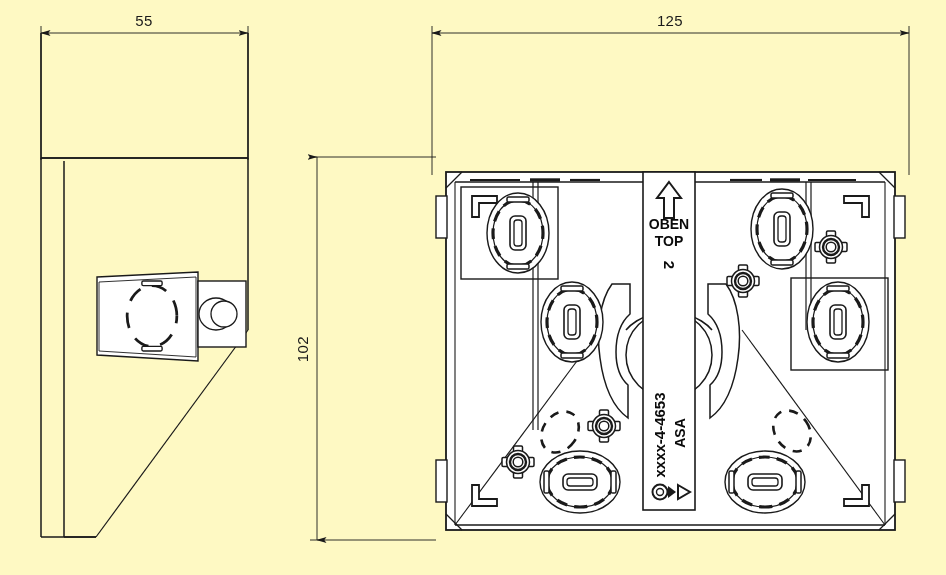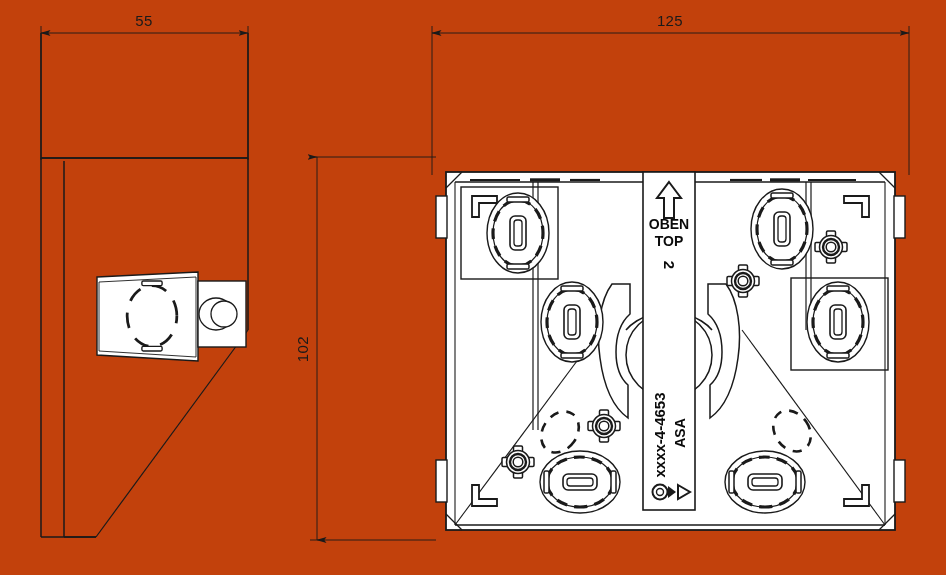--- a/index.html
+++ b/index.html
@@ -8,21 +8,21 @@
     padding: 0;
     background: #ffffff;
   }
   body {
     font-family: "Liberation Sans", sans-serif;
   }
   #drawing-root {
     position: relative;
     width: 946px;
     height: 575px;
-    background: #c2410c;
+    background: #fef9c3;
     overflow: hidden;
   }
   #drawing-svg {
     display: block;
     width: 946px;
     height: 575px;
   }
   .dim-text {
     font-family: "Liberation Sans", sans-serif;
     font-size: 15px;

